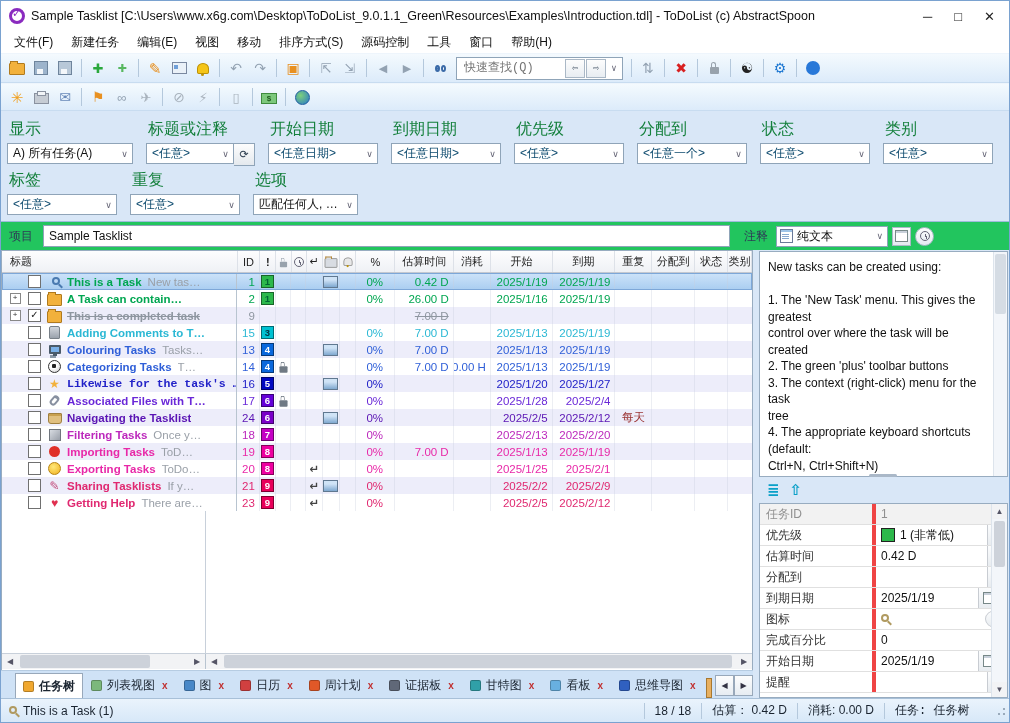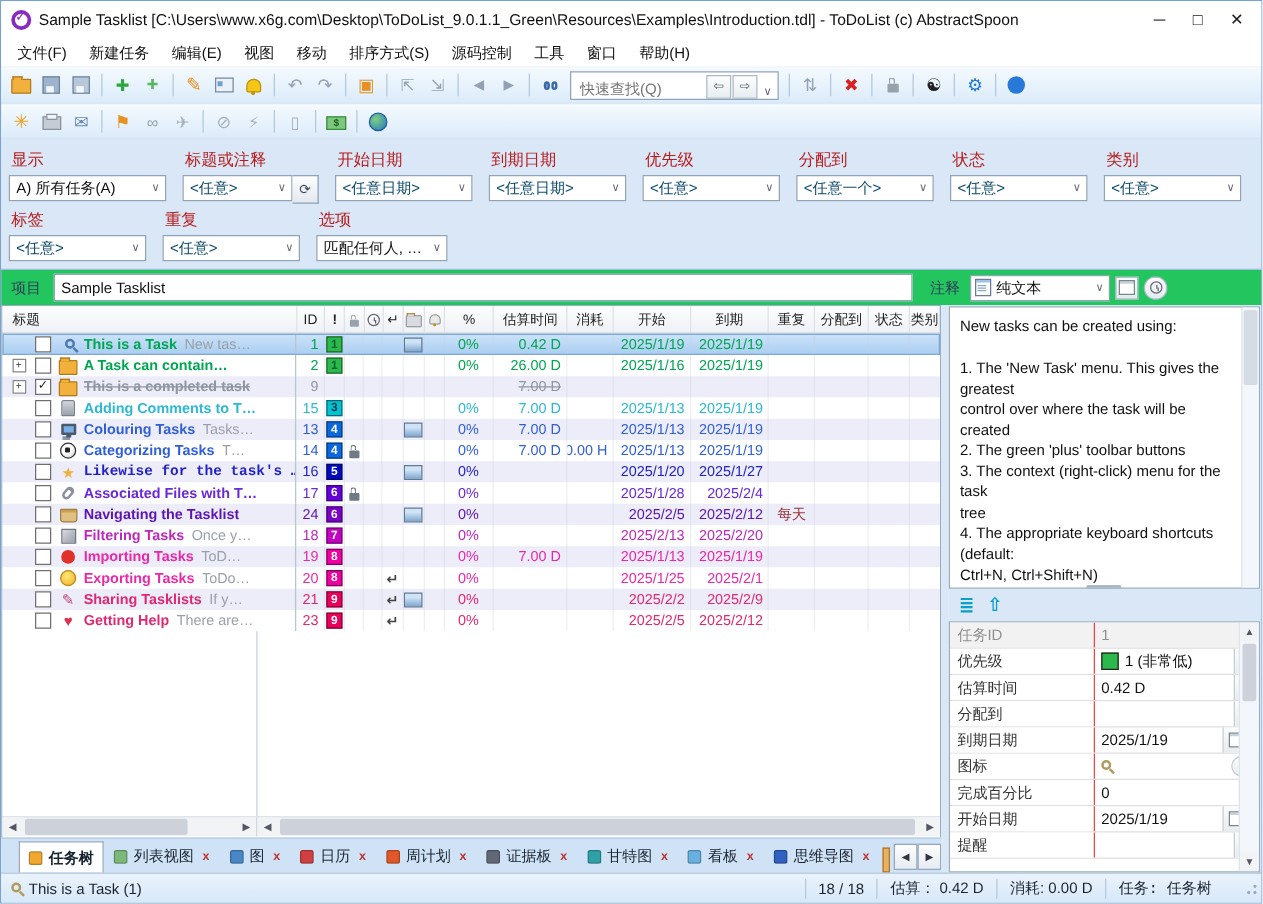--- a/index.html
+++ b/index.html
@@ -15,21 +15,21 @@
   
   .menubar{height:22px;display:flex;align-items:center;background:#fff;padding-left:4px;flex:0 0 auto;}
   .menuitem{padding:2px 9px;color:#111;}
   
   .toolbar{display:flex;align-items:center;background:linear-gradient(#f4fafe,#dcebfa);border-top:1px solid #eef5fc;border-bottom:1px solid #c8dcf0;padding:0 4px;flex:0 0 auto;}
   .tb1{height:28px;}
   .tb2{height:26px;}
   .tbtn{width:24px;height:22px;display:flex;align-items:center;justify-content:center;border-radius:2px;position:relative;}
   .tbtn .g{font-size:14px;line-height:1;}
   .tsep{width:1px;height:18px;background:#b4c8dc;margin:0 4px;}
-  .quickfind{display:flex;align-items:flex-end;background:#fff;border:1px solid #8fa4b8;height:21px;margin:0 4px;padding-left:5px;}
+  .quickfind{display:flex;align-items:center;background:#fff;border:1px solid #8fa4b8;height:21px;margin:0 4px;padding-left:5px;font-family:Liberation Mono, monospace;}
   .quickfind input{border:none;outline:none;width:98px;font-size:12px;color:#444;font-family:inherit;background:transparent;}
   .qbtn{width:18px;height:17px;border:1px solid #aab8c6;background:linear-gradient(#fdfdfd,#e8edf2);display:flex;align-items:center;justify-content:center;font-size:10px;color:#456;margin-left:1px;}
   .qdrop{width:16px;text-align:center;color:#667;font-size:9px;}
   
   .shape-folder{width:14px;height:10px;background:var(--c,#f2b13c);border:1px solid #b07a1e;border-radius:1px;position:relative;margin-top:2px;}
   .shape-folder::before{content:"";position:absolute;top:-3px;left:0;width:6px;height:2px;background:var(--c,#f2b13c);border:1px solid #b07a1e;border-bottom:none;}
   .shape-floppy{width:12px;height:12px;background:var(--c,#9db4cc);border:1px solid #6e849c;position:relative;}
   .shape-floppy::after{content:"";position:absolute;left:2px;bottom:0;width:6px;height:5px;background:#f4f7fa;}
   .shape-mag{width:8px;height:8px;border:2px solid var(--c,#4a6a8a);border-radius:50%;position:relative;box-sizing:border-box;margin:-2px -2px 0 0;}
   .shape-mag::after{content:"";position:absolute;width:5px;height:2px;background:var(--c,#4a6a8a);transform:rotate(45deg);left:4px;top:6px;}
@@ -59,21 +59,21 @@
   .shape-filepic{width:13px;height:10px;background:linear-gradient(#cfe3f6 30%,#7fa8d0);border:1px solid #607890;}
   .shape-note{width:11px;height:12px;background:#fff;border:1px solid #6a7a98;box-shadow:inset 0 2px 0 #9ec4e8;position:relative;}
   .shape-note::after{content:"";position:absolute;left:1px;top:4px;width:7px;height:1px;background:#88a8d0;box-shadow:0 2px 0 #88a8d0,0 4px 0 #88a8d0;}
   .shape-cal{width:11px;height:10px;background:#fff;border:1px solid #788;box-shadow:inset 0 2px 0 #c8d0da;}
   .shape-clockface{width:10px;height:10px;border:1px solid #667;border-radius:50%;position:relative;box-sizing:border-box;}
   .shape-clockface::after{content:"";position:absolute;left:4px;top:2px;width:1px;height:3px;background:#667;box-shadow:1px 2px 0 #667;}
   
   .filterpanel{background:#d9e7f7;border-bottom:1px solid #9ebcdc;padding:4px 0 6px 6px;flex:0 0 auto;}
   .frow{display:flex;margin-top:2px;}
   .ffield{margin-right:13px;}
-  .flabel{color:#b91c1c;margin:2px 0 3px 2px;font-size:13px;}
+  .flabel{color:#15803d;margin:2px 0 3px 2px;font-size:16px;}
   .fcombo{height:21px;background:#fff;border:1px solid #8fa4b8;display:flex;align-items:center;padding-left:5px;box-sizing:border-box;}
   .fcombo .val{flex:1;color:#0c4a6e;white-space:nowrap;overflow:hidden;}
   .fcombo .val.dark{color:#111;}
   .fcombo .arrow{width:15px;text-align:center;color:#667;font-size:9px;}
   .fextra{width:20px;height:21px;border:1px solid #8fa4b8;border-left:none;background:linear-gradient(#fdfdfd,#e4e9ee);display:flex;align-items:center;justify-content:center;font-size:11px;color:#345;}
   
   .projectrow{height:28px;display:flex;align-items:center;background:#22c55e;flex:0 0 auto;}
   .plabel{margin:0 10px 0 8px;color:#2e3e56;}
   .pinput{width:680px;height:20px;border:1px solid #8fa4b8;background:#fff;display:flex;align-items:center;padding-left:5px;color:#111;}
   .clabel{margin:0 8px 0 14px;color:#2e3e56;}
@@ -132,21 +132,21 @@
   
   .comments{height:226px;margin:1px 1px 0 0;background:#fff;border:1px solid #98acc0;position:relative;flex:0 0 auto;box-sizing:border-box;display:flex;}
   .ctext{flex:1;padding:7px 4px 0 8px;font-size:12px;color:#111;line-height:1.38;white-space:pre-wrap;overflow:hidden;}
   .cscroll{width:13px;background:#f3f6fa;border-left:1px solid #dde4ec;position:relative;}
   .cscroll .sthumbv{position:absolute;left:1px;right:1px;top:2px;height:60px;background:#d5dce4;border-radius:2px;}
   .chandle{position:absolute;bottom:-1px;left:50%;transform:translateX(-50%);width:28px;height:3px;background:#aab8c8;border-radius:2px;}
   .attrtoolbar{height:26px;display:flex;align-items:center;gap:10px;padding-left:8px;flex:0 0 auto;}
   .attrtoolbar .ati{color:#0aa0c8;font-size:15px;font-weight:bold;}
   .attrgrid{flex:1;background:#fff;border:1px solid #98acc0;margin-right:1px;overflow:hidden;position:relative;min-height:0;}
   .arow{height:20px;display:flex;border-bottom:1px solid #e0e0e0;align-items:stretch;}
-  .arow .alab{width:116px;display:flex;align-items:center;padding-left:6px;color:#333;border-right:1px solid #ef4444;box-sizing:border-box;background:#fff;}
+  .arow .alab{width:116px;display:flex;align-items:center;padding-left:6px;color:#333;border-right:4px solid #ef4444;box-sizing:border-box;background:#fff;}
   .arow .aval{flex:1;display:flex;align-items:center;padding-left:5px;color:#111;overflow:hidden;white-space:nowrap;}
   .arow.hdr{background:#f2f2f2;}
   .arow.hdr .alab,.arow.hdr .aval{color:#909090;background:#f2f2f2;}
   .actl{display:flex;align-items:stretch;flex:0 0 auto;}
   .abtn{min-width:17px;border-left:1px solid #c8ccd2;background:linear-gradient(#fbfcfd,#e8ecf0);display:flex;align-items:center;justify-content:center;font-size:9px;color:#556;padding:0 1px;}
   .aswatch{width:12px;height:12px;border:1px solid #222;margin-right:5px;flex:0 0 auto;}
   .vscroll{position:absolute;right:0;top:0;bottom:0;width:15px;background:#f3f6fa;border-left:1px solid #dde4ec;}
   .vscroll .va{position:absolute;left:0;right:0;height:15px;display:flex;align-items:center;justify-content:center;font-size:8px;color:#556;background:#f2f3f5;}
   .vscroll .va.up{top:0;}.vscroll .va.dn{bottom:0;}
   .vscroll .vt{position:absolute;left:2px;right:2px;top:17px;height:46px;background:#cdd2da;border-radius:2px;}

